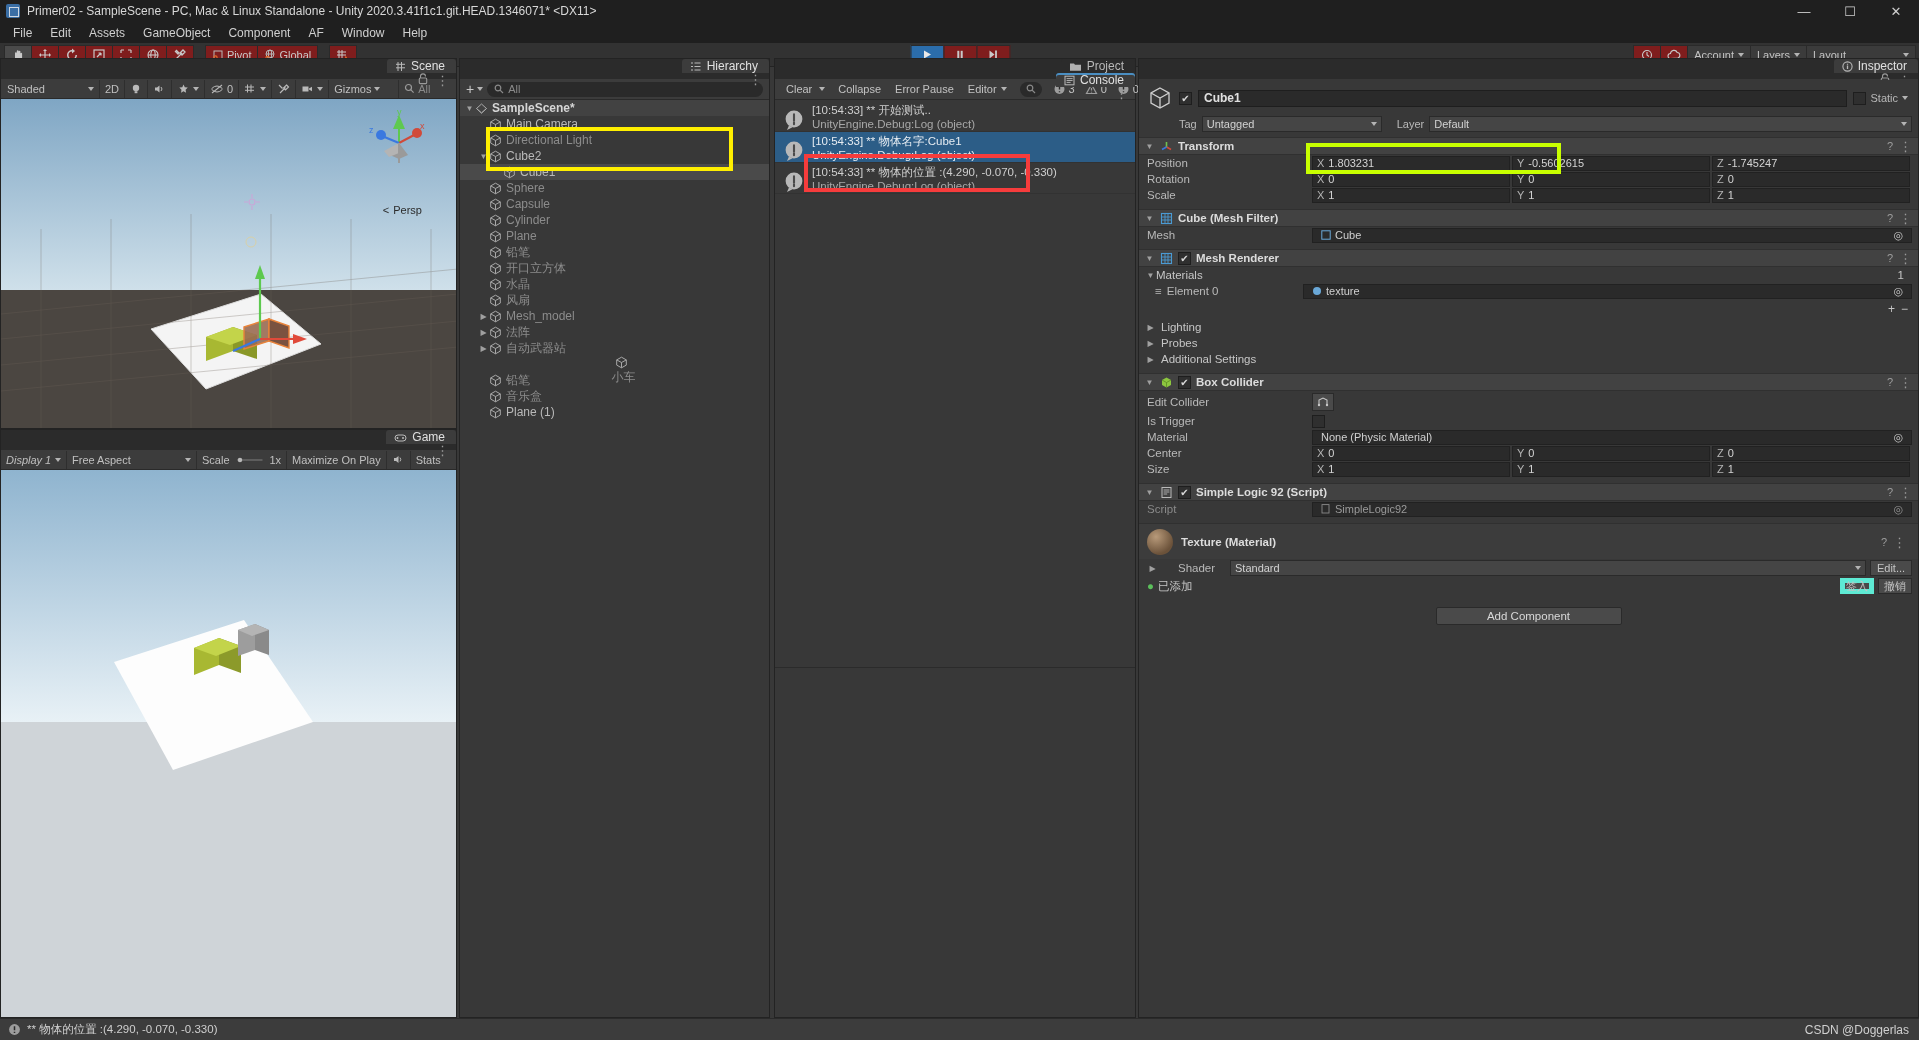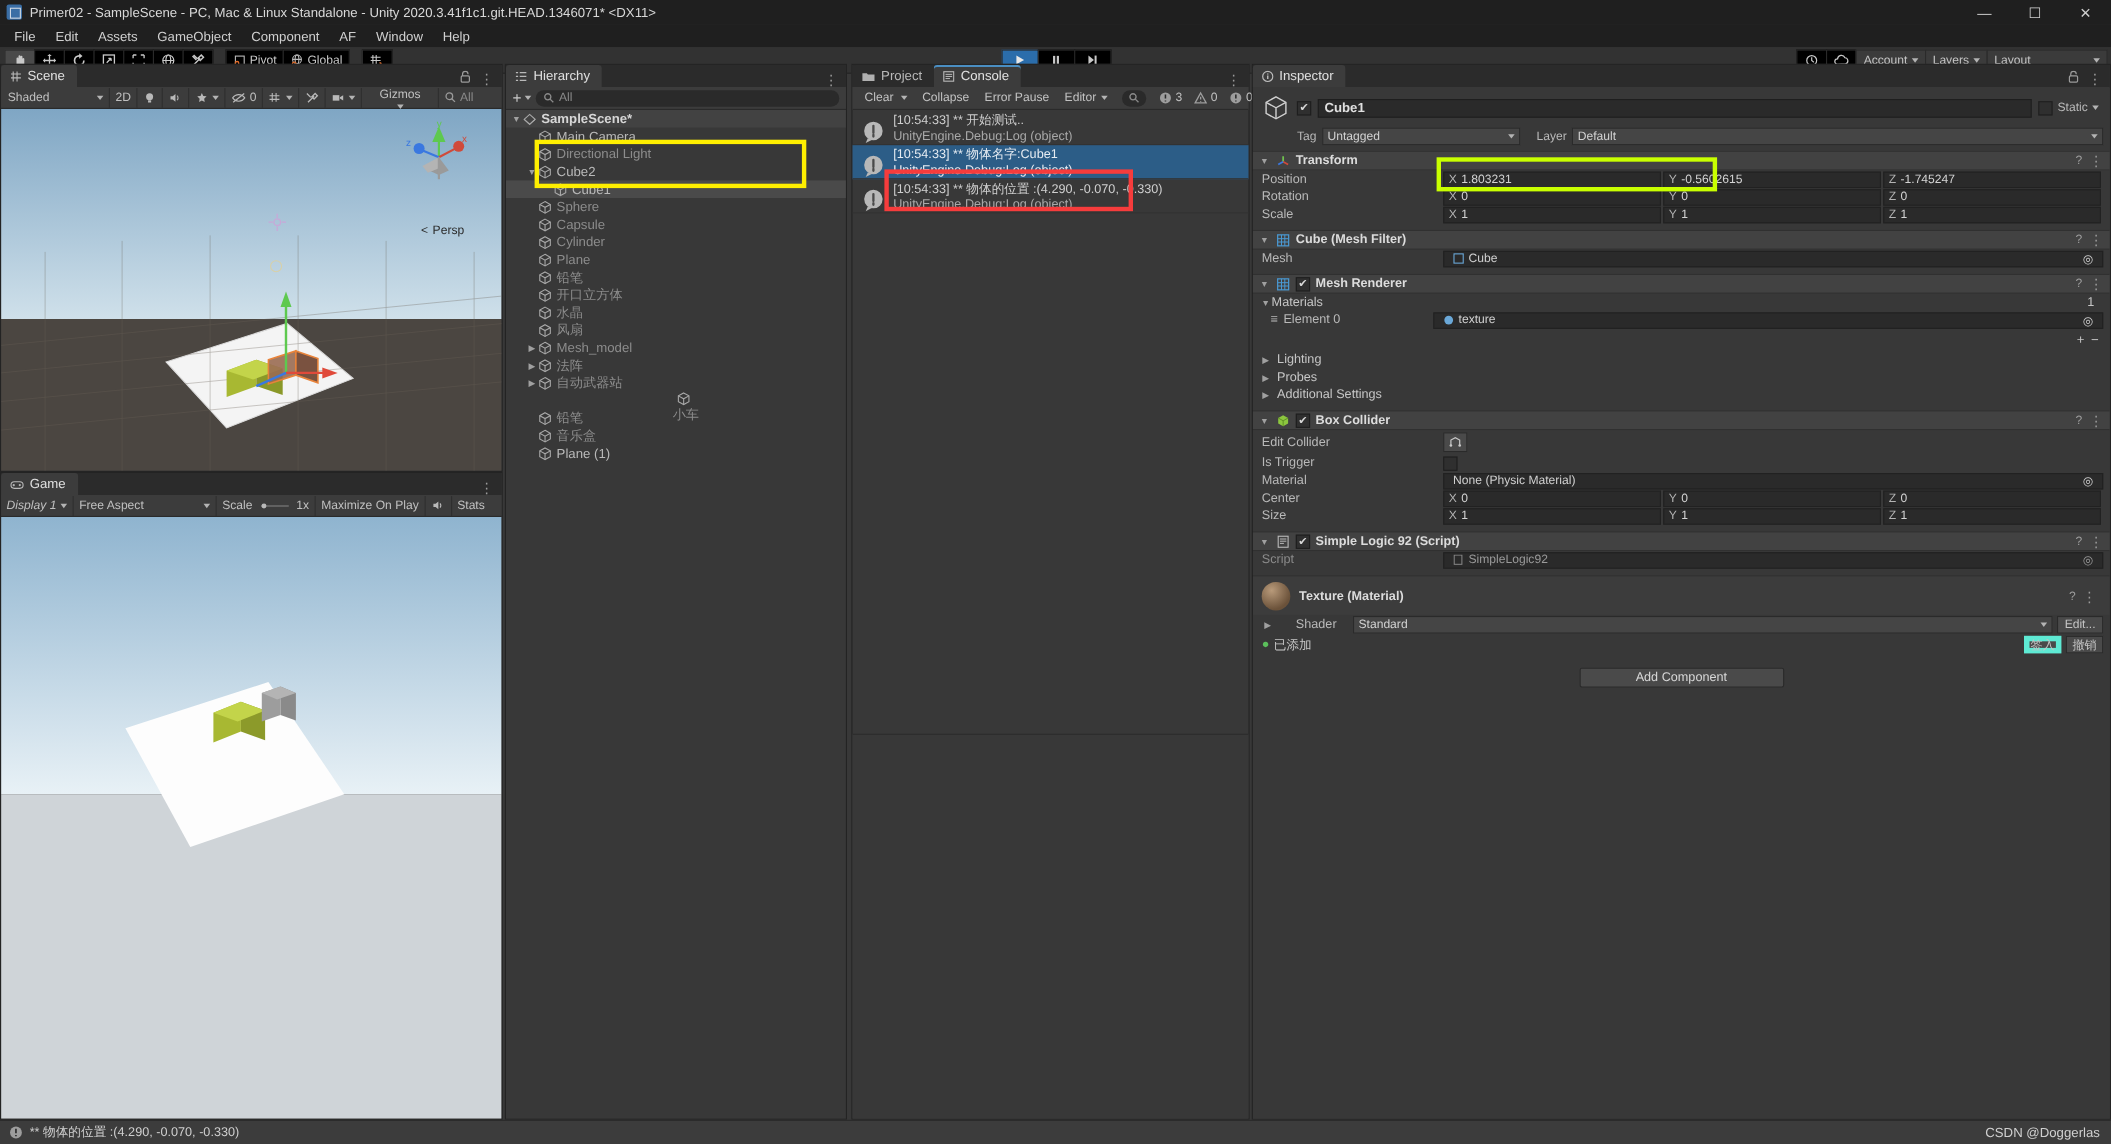--- a/index.html
+++ b/index.html
@@ -40,21 +40,21 @@
   }
   .menubar .mi { padding: 2px 9px; white-space: nowrap; }
 
   
   .toolbar {
     height: 24px; background: #323232; border-bottom: 1px solid #232323;
     display: flex; align-items: center; padding: 0 4px; gap: 0px;
   }
   .tbtn {
     height: 20px; min-width: 28px; display: flex; align-items: center;
-    justify-content: center; background: #000000; border: 1px solid #2a2a2a;
+    justify-content: center; background: #7f1d1d; border: 1px solid #2a2a2a;
     margin-right: -1px; color: #c8c8c8;
   }
   .tbtn.active { background: #4a4a4a; }
   .tbtn svg { display: block; }
   .tbsep { width: 12px; }
   .tbtn.wide { padding: 0 6px; gap: 3px; font-size: 11px; }
   .play-group { position: absolute; left: 50%; transform: translateX(-50%); display: flex; }
   .play-group .tbtn { min-width: 34px; height: 20px; }
   .play-group .tbtn.playing { background: #2b6dab; }
   .tb-right { margin-left: auto; display: flex; align-items: center; gap: 0; }
@@ -63,20 +63,21 @@
     padding: 0 6px; background: #3b3b3b; border: 1px solid #2a2a2a;
     margin-right: -1px; font-size: 11px; white-space: nowrap;
   }
   .caret { width:0;height:0;border-left:3.5px solid transparent;border-right:3.5px solid transparent;border-top:4px solid #b4b4b4; }
 
   
   .panel { position: absolute; background: #383838; border: 1px solid #232323; }
   .tabrow {
     height: 20px; background: #2b2b2b; display: flex; align-items: flex-end;
     position: relative;
+    flex-direction: column;
   }
   .tab {
     height: 20px; display: flex; align-items: center; gap: 5px;
     padding: 0 11px 0 8px; font-size: 12px; color: #b8b8b8; background: #2b2b2b;
     border-top-left-radius: 3px; border-top-right-radius: 3px;
   }
   .tab.sel { background: #3c3c3c; color: #e0e0e0; }
   .tab.sel.blue { box-shadow: inset 0 2px 0 #4a8ec2; }
   .tabrow .taburight { margin-left: auto; display:flex; align-items:center; gap:8px; padding-right:7px; }
   .kebab { color:#9b9b9b; font-size: 13px; letter-spacing: 0; line-height: 1; }
@@ -389,21 +390,21 @@
             <path d="M2 2l3.5 3.5M9.5 2l2 2-3 3-2-2zM3 10l5.5-5.5" stroke="#b9b9b9" stroke-width="1.2" fill="none"></path>
           </svg>
       </div>
       <div class="st">
         <svg width="13" height="12" viewBox="0 0 13 12">
             <rect x="1.5" y="3.5" width="6" height="5" fill="#b9b9b9"></rect>
             <path d="M8 5.5l3-1.8v4.6L8 6.5z" fill="#b9b9b9"></path>
           </svg>
         <span class="caret"></span>
       </div>
-      <div class="st" style="width:70px; flex-direction:column;">
+      <div class="st" style="width:70px; ">
         <span>Gizmos</span>
         <span class="caret"></span>
       </div>
       <div class="st" style="flex:1; border-right:none; padding-right:8px;">
         <svg width="11" height="11" viewBox="0 0 11 11">
             <circle cx="4.5" cy="4.5" r="3" fill="none" stroke="#9a9a9a" stroke-width="1.2"></circle>
             <path d="M6.7 6.7L9.6 9.6" stroke="#9a9a9a" stroke-width="1.2"></path>
           </svg>
         <span style="color:#8a8a8a">All</span>
       </div>

